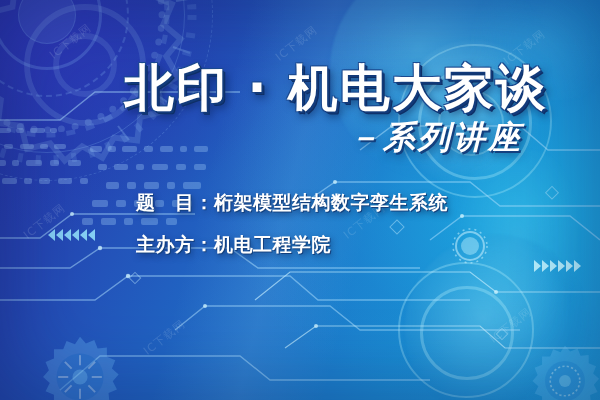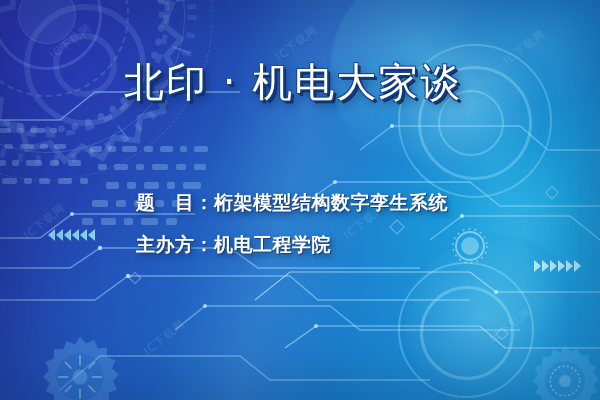--- a/index.html
+++ b/index.html
@@ -92,21 +92,21 @@
   .wm{
     position:absolute;color:rgba(235,248,255,.14);
     font-size:11px;letter-spacing:1px;
     transform:rotate(-38deg);white-space:nowrap;
     font-family:"DejaVu Sans",sans-serif;
   }
 
   
   .title{
     position:absolute;left:124px;top:55px;
-    font-size:40px;font-weight:400;color:#ffffff;
+    font-size:50px;font-weight:700;color:#ffffff;
     letter-spacing:2px;
     font-family:"DejaVu Sans","Liberation Sans",sans-serif;
     text-shadow:
       2px 2px 0 #123a7a, 3px 3px 0 #0e2f66,
       -1px -1px 0 #1b4a90, 1px -1px 0 #1b4a90, -1px 1px 0 #1b4a90,
       4px 5px 9px rgba(5,25,70,.65);
     white-space:nowrap;
   }
   .subtitle{
     position:absolute;left:348px;top:116px;
@@ -327,19 +327,20 @@
     <div class="wm" style="left:46px;top:34px;">IC下载网</div>
     <div class="wm" style="left:272px;top:36px;">IC下载网</div>
     <div class="wm" style="left:500px;top:40px;">IC下载网</div>
     <div class="wm" style="left:20px;top:214px;">IC下载网</div>
     <div class="wm" style="left:340px;top:214px;">IC下载网</div>
     <div class="wm" style="left:486px;top:318px;">IC下载网</div>
     <div class="wm" style="left:140px;top:330px;">IC下载网</div>
   </div>
 
   <div class="title">北印 · 机电大家谈</div>
+  <div class="subtitle">－系列讲座</div>
 
   <div class="info">
     <div class="info-row">题　目：桁架模型结构数字孪生系统</div>
     <div class="info-row">主办方：机电工程学院</div>
   </div>
 
 </div>
 
 </body></html>

